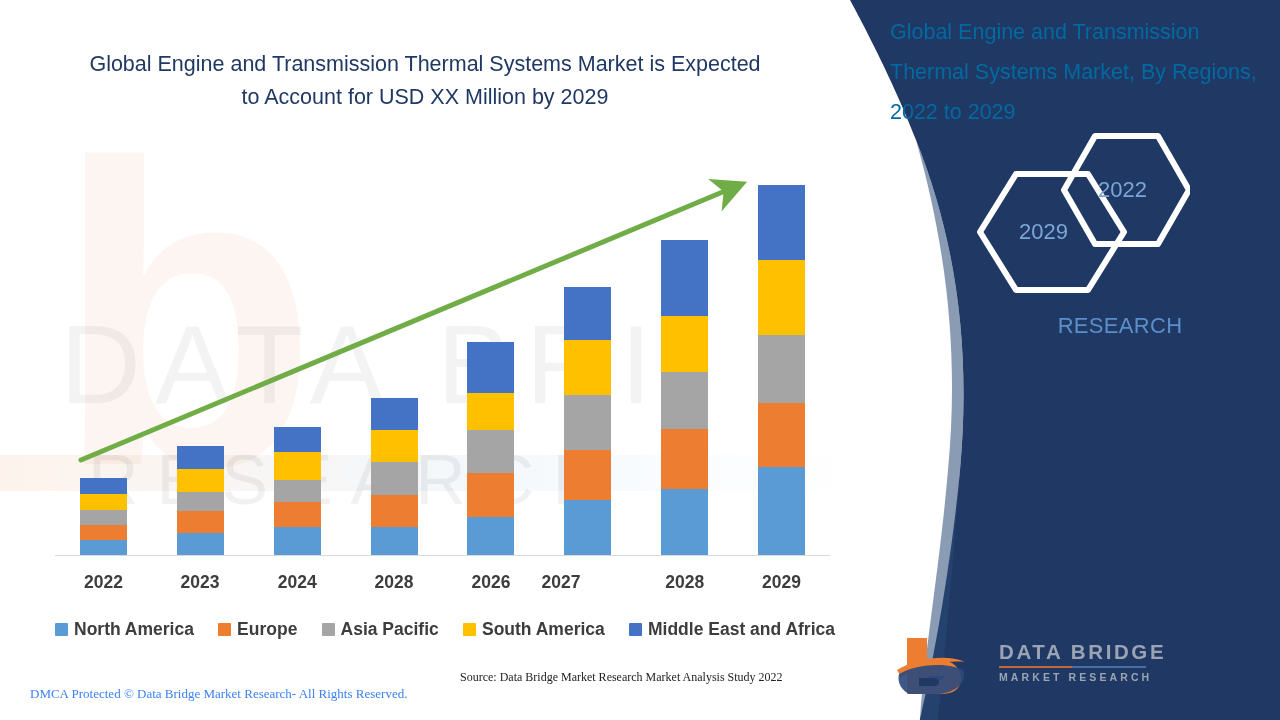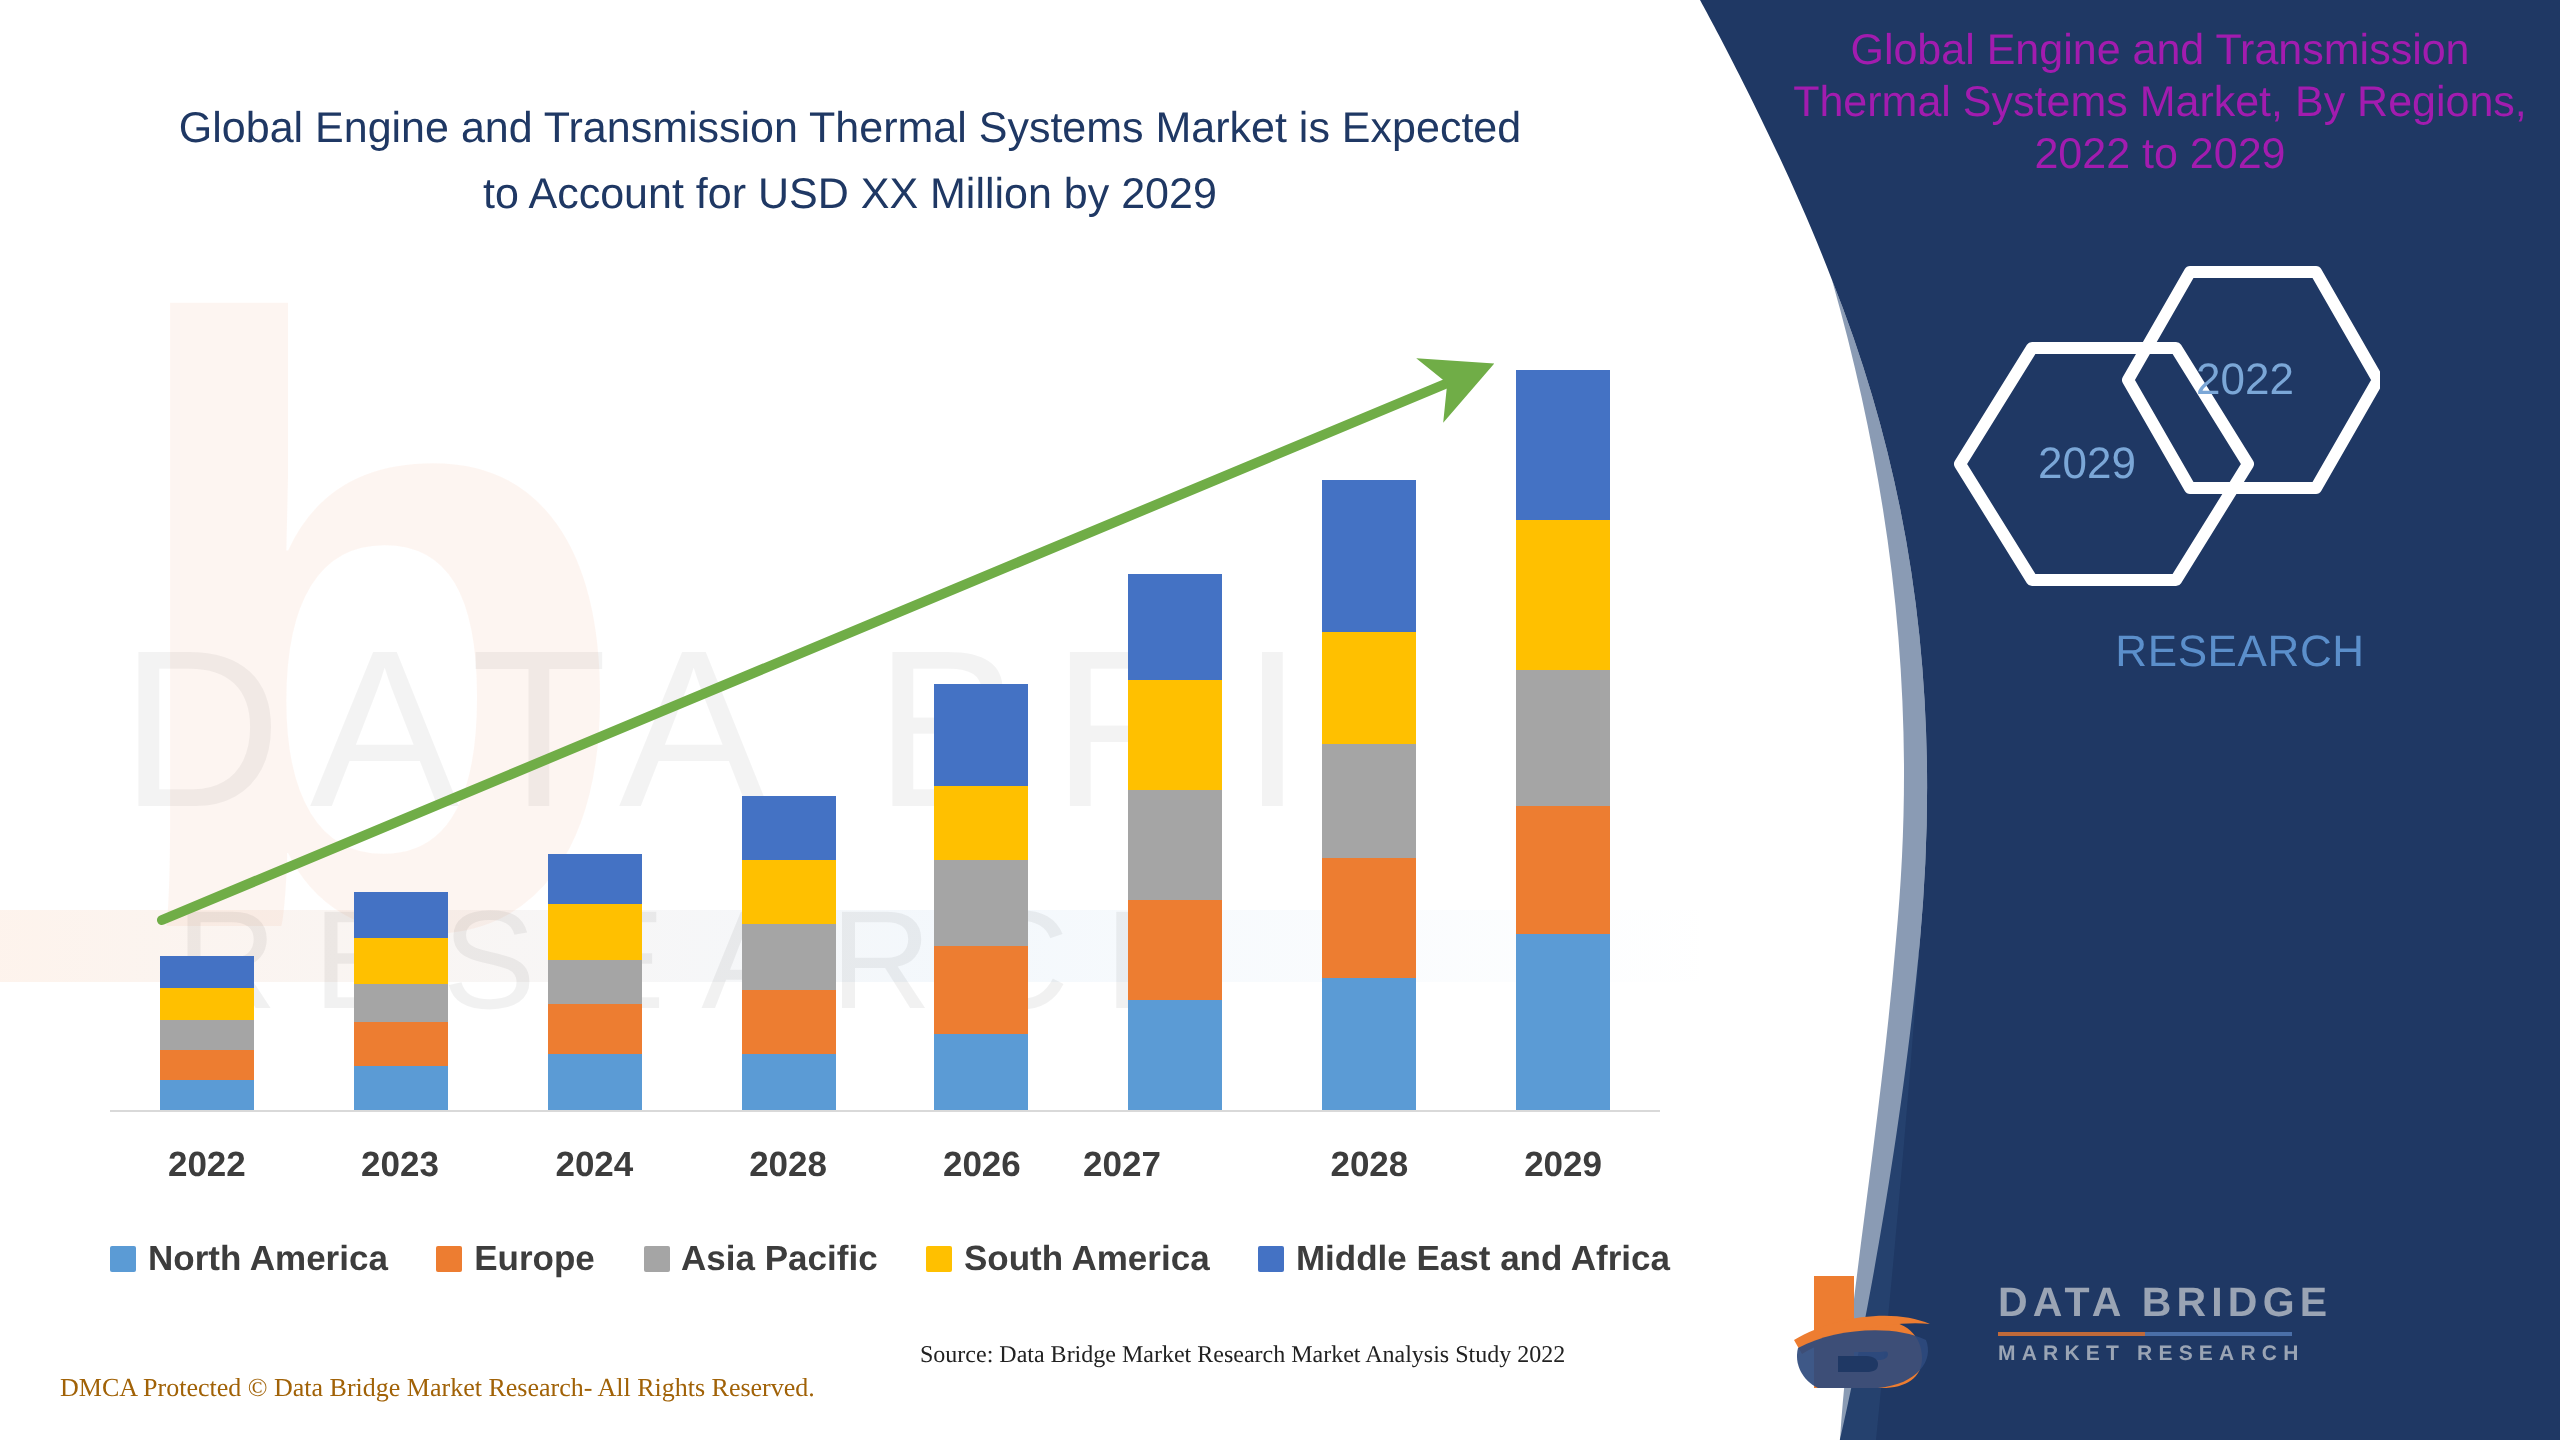--- a/index.html
+++ b/index.html
@@ -60,33 +60,33 @@
     position:absolute;left:55px;top:614px;width:780px;height:26px;
     display:flex;align-items:flex-end;justify-content:space-between;
   }
   .lg{display:flex;align-items:center;gap:6px;}
   .lg-sw{width:13px;height:13px;display:inline-block;border-radius:1px;}
   .lg-tx{font-size:17.5px;font-weight:700;color:#3d3d3d;white-space:nowrap;}
 
   
   .footer-l{
     position:absolute;left:30px;top:686px;
-    font-family:"Liberation Serif", serif;font-size:13px;color:#a16207;white-space:nowrap;
+    font-family:"Liberation Serif", serif;font-size:13px;color:#3b82f6;white-space:nowrap;
   }
   .footer-r{
     position:absolute;left:460px;top:670px;
     font-family:"Liberation Serif", serif;font-size:12px;color:#222;white-space:nowrap;
   }
 
   
   .panel-svg{position:absolute;right:0;top:0;width:460px;height:720px;}
   .panel-title{
     position:absolute;left:890px;top:12px;width:380px;
-    text-align:center;color:#a21caf;
-    font-size:21.5px;line-height:26px;font-weight:400;
+    text-align:left;color:#0369a1;
+    font-size:21.5px;line-height:40px;font-weight:400;
   }
   .hexwrap{position:absolute;left:975px;top:128px;width:215px;height:165px;}
   .hex-year{
     position:absolute;font-size:22px;color:#7BA7D7;font-weight:400;
   }
   .brand{
     position:absolute;left:960px;top:310px;width:320px;
     text-align:center;color:#5B8FCB;
     font-size:22px;line-height:32px;font-weight:400;letter-spacing:.3px;
   }

